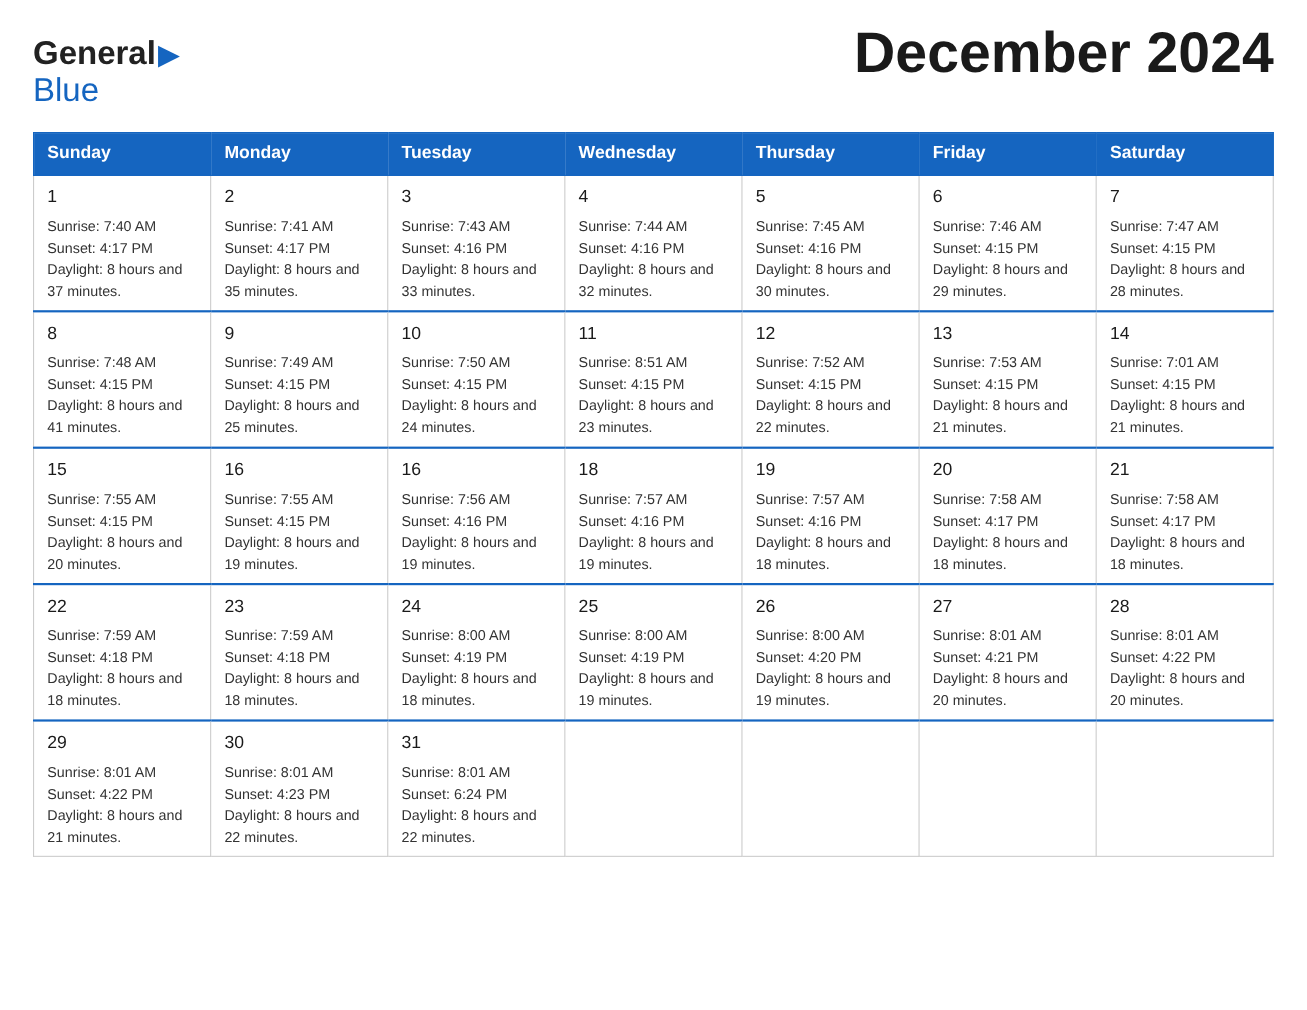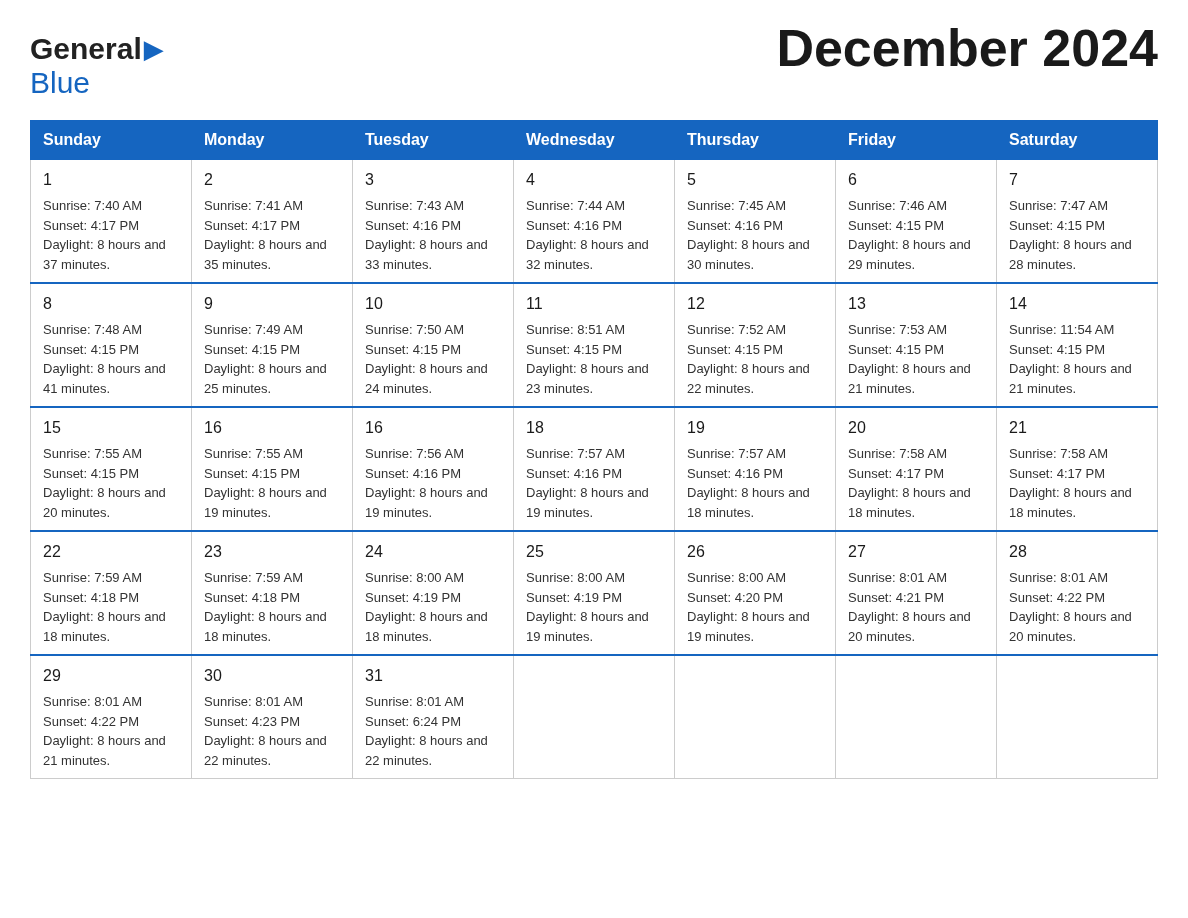--- a/index.html
+++ b/index.html
@@ -199,21 +199,21 @@
           <div>Daylight: 8 hours and 22 minutes.</div>
         </td>
         <td>
           <span class="day-number">13</span>
           <div>Sunrise: 7:53 AM</div>
           <div>Sunset: 4:15 PM</div>
           <div>Daylight: 8 hours and 21 minutes.</div>
         </td>
         <td>
           <span class="day-number">14</span>
-          <div>Sunrise: 11:54 AM</div>
+          <div>Sunrise: 7:01 AM</div>
           <div>Sunset: 4:15 PM</div>
           <div>Daylight: 8 hours and 21 minutes.</div>
         </td>
       </tr>
       <tr>
         <td>
           <span class="day-number">15</span>
           <div>Sunrise: 7:55 AM</div>
           <div>Sunset: 4:15 PM</div>
           <div>Daylight: 8 hours and 20 minutes.</div>

